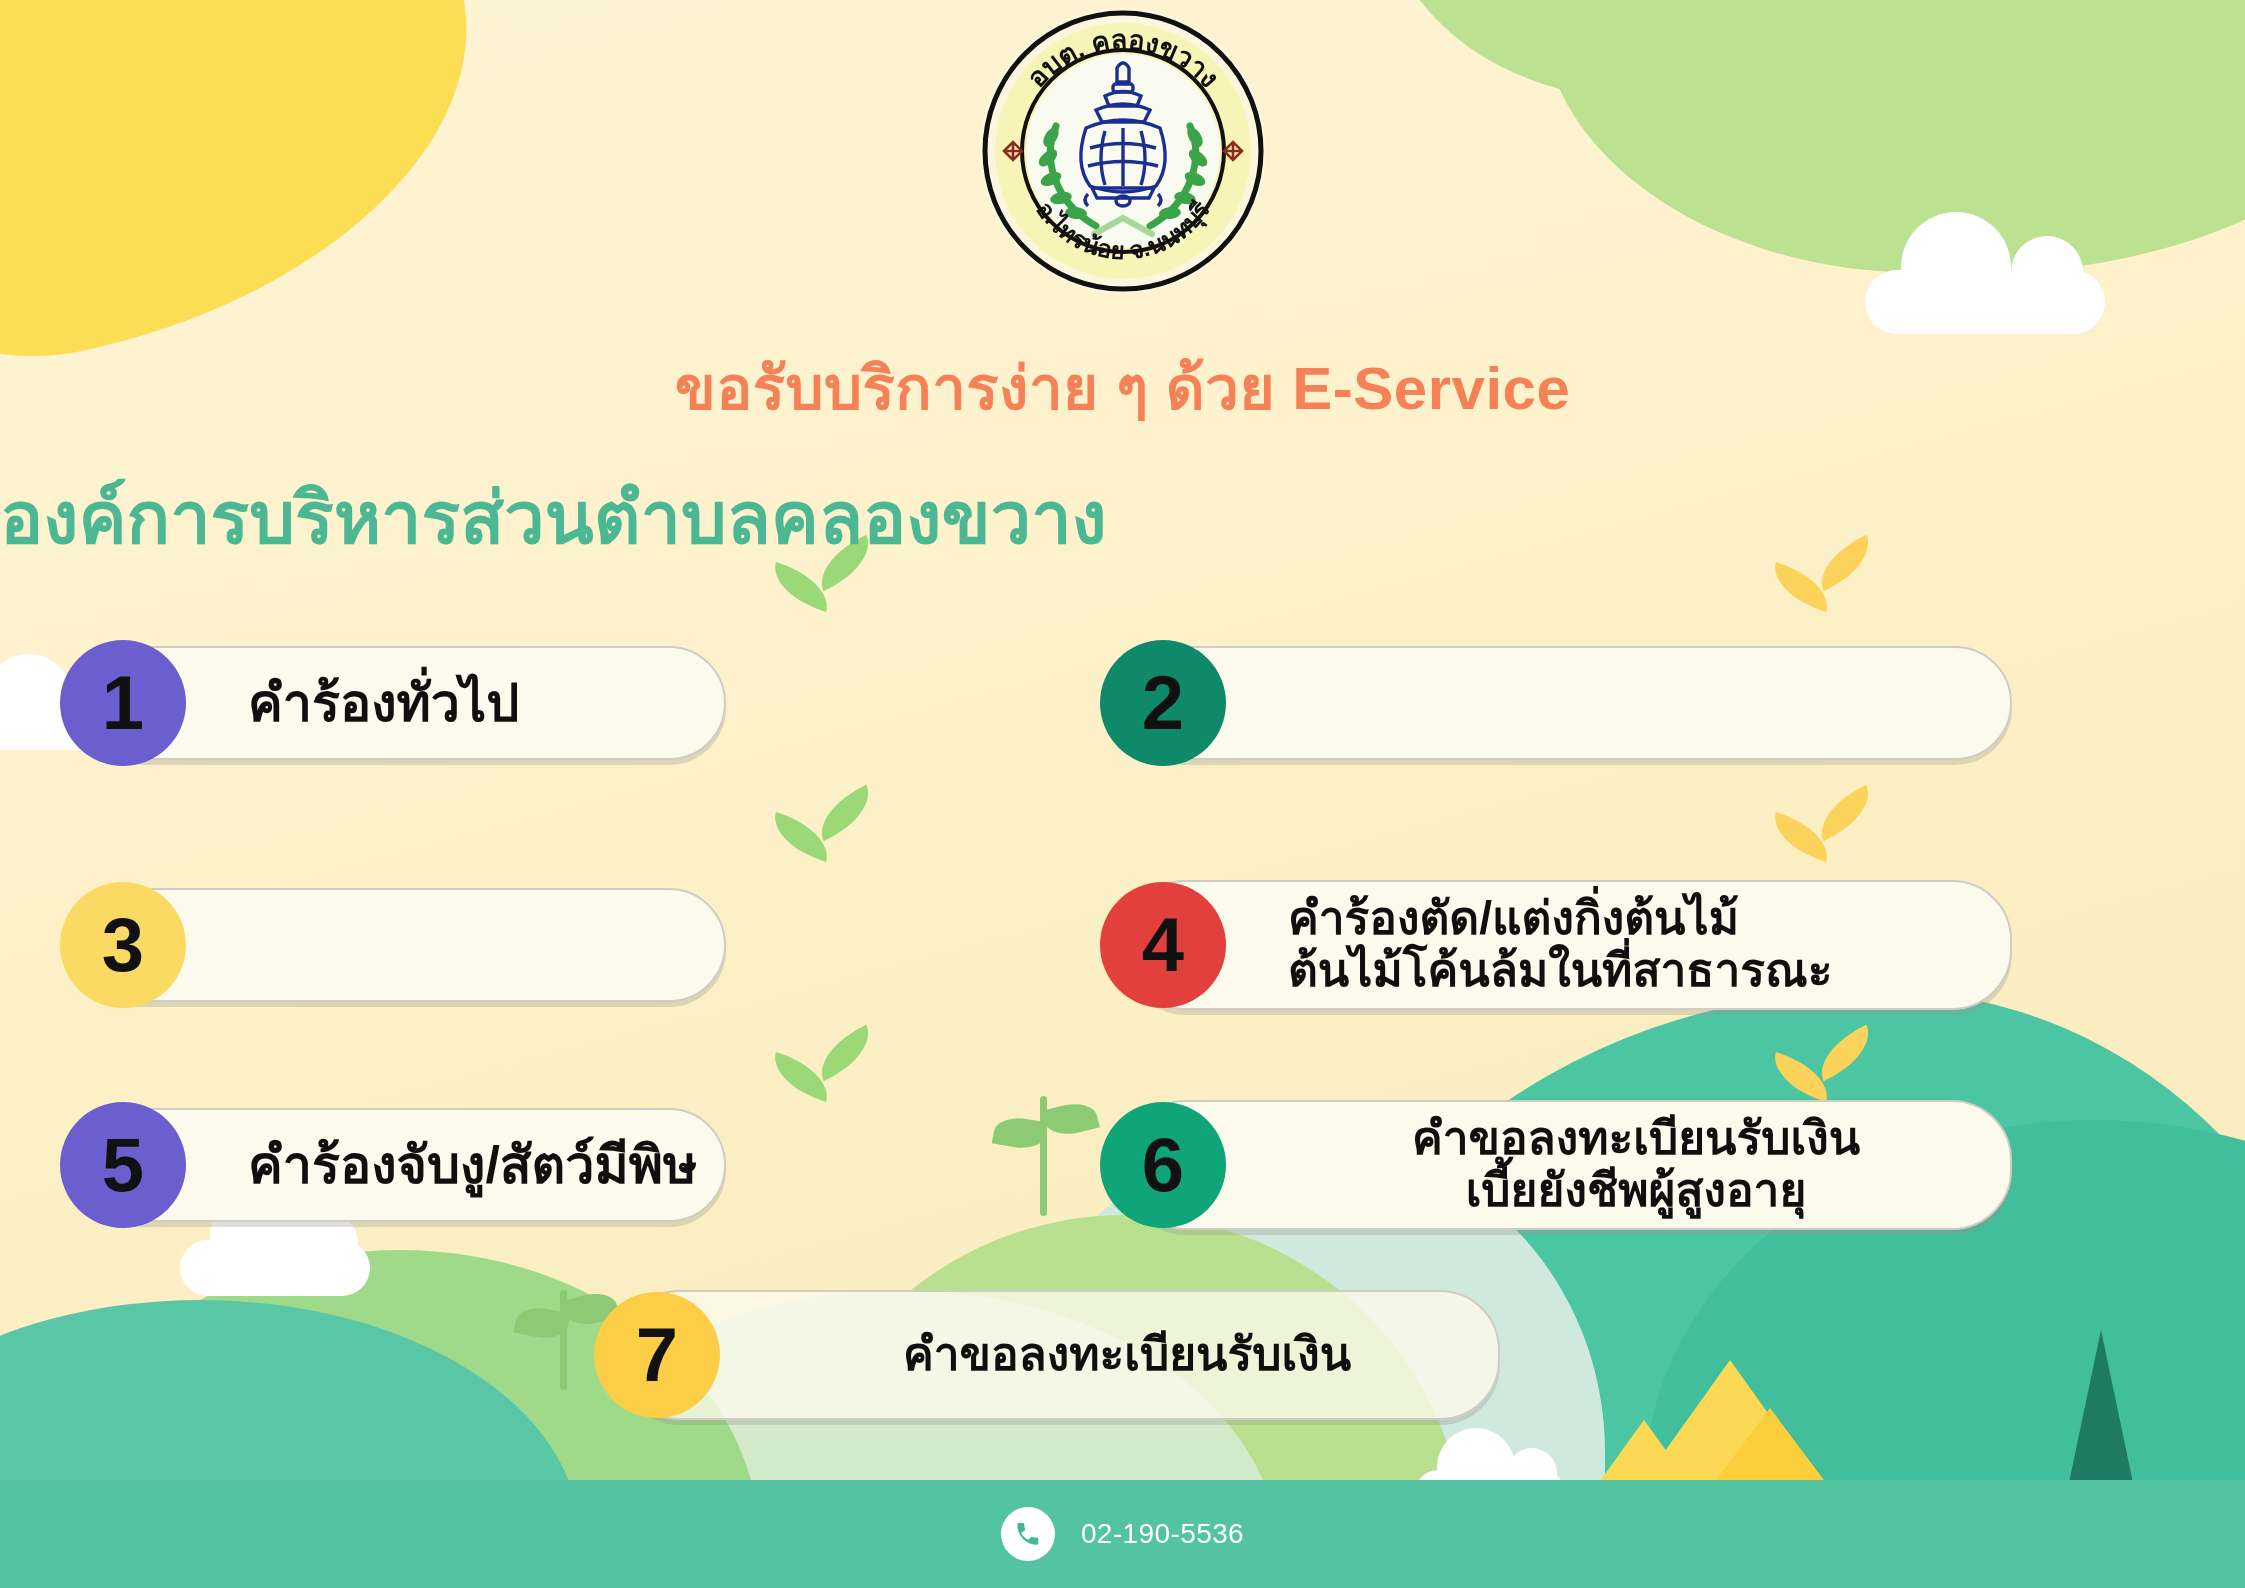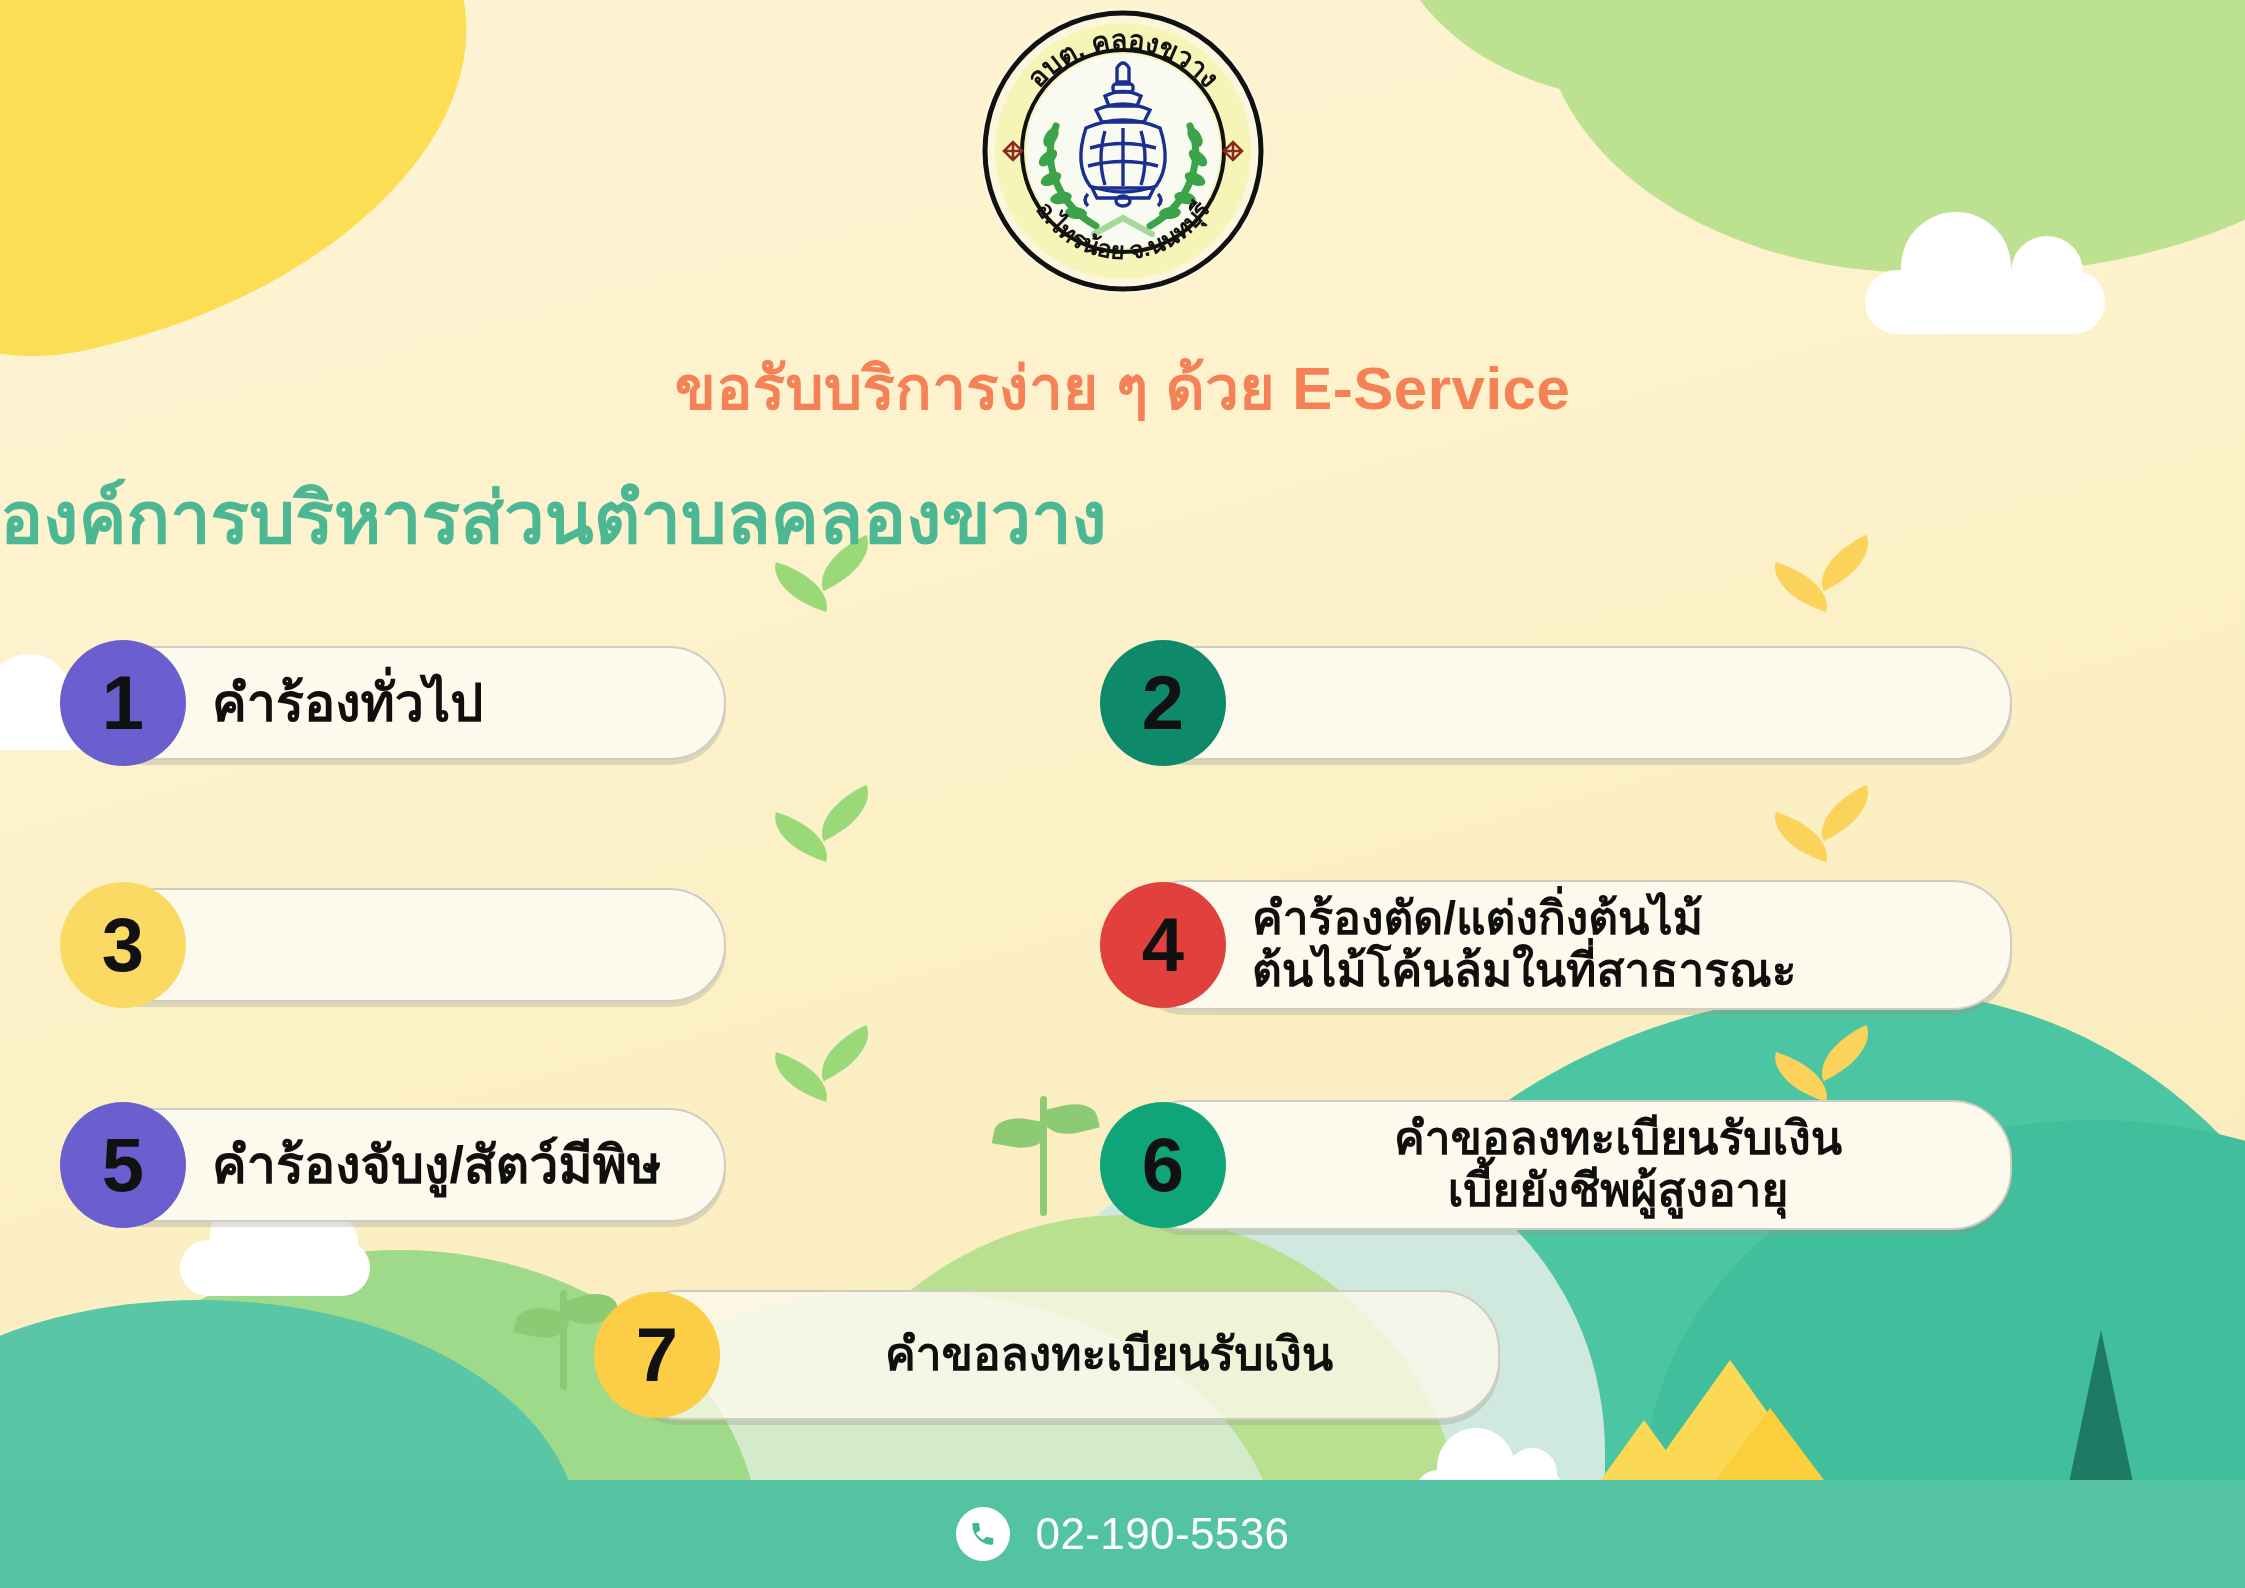--- a/index.html
+++ b/index.html
@@ -185,21 +185,21 @@
     flex:0 0 auto;
     width:126px; height:126px; border-radius:50%;
     display:flex; align-items:center; justify-content:center;
     color:#111; font-size:76px; font-weight:bold; line-height:1;
     margin-left:-28px;
   }
   .card-text {
     flex:1 1 auto;
     color:#100F0D;
     font-size:52px; font-weight:bold; line-height:1.12;
-    padding-left:26px; padding-right:26px;
+    padding-left:26px; padding-right:26px;margin-left:36px;
   }
   .card-text.center { text-align:center; }
   .card-text .l2 { display:block; }
 
   
   #card-1 { left:86px;   top:646px;  width:640px; height:114px; }
   #card-2 { left:1126px; top:646px;  width:886px; height:114px; }
   #card-3 { left:86px;   top:888px;  width:640px; height:114px; }
   #card-4 { left:1126px; top:880px;  width:886px; height:130px; }
   #card-5 { left:86px;   top:1108px; width:640px; height:114px; }
@@ -213,21 +213,21 @@
     position:absolute; left:0; bottom:0; width:100%; height:108px;
     background:#53C3A2; z-index:8;
     display:flex; align-items:center; justify-content:center; gap:430px;
   }
   .fitem { display:flex; align-items:center; gap:26px; }
   .ficon {
     width:54px; height:54px; border-radius:50%;
     background:#FFFFFF; display:flex; align-items:center; justify-content:center;
   }
   .ficon svg { display:block; }
-  .ftext { color:#FFFFFF; font-size:44px; letter-spacing:.4px; }
+  .ftext { color:#FFFFFF; font-size:28px; letter-spacing:.4px; }
 </style>
 </head>
 <body>
 
 <div id="stage">
 
   <div class="bg blob-yellow"></div>
   <div class="bg blob-green-tr"></div>
   <div class="bg blob-green-tr2"></div>
 

